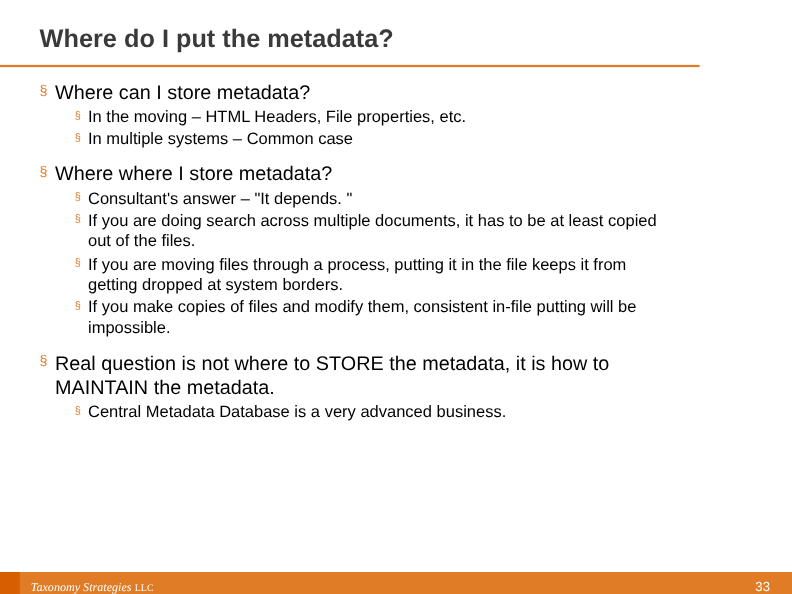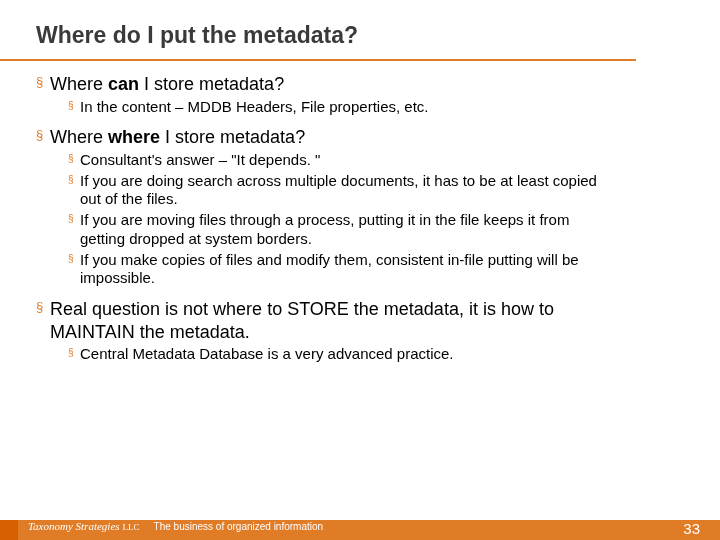--- a/index.html
+++ b/index.html
@@ -75,21 +75,21 @@
   color: #e07b26;
 }
 .footer {
   position: absolute;
   left: 0;
   bottom: 0;
   width: 720px;
   height: 20px;
   background: #e07b26;
   display: flex;
-  align-items: flex-start;
+  align-items: flex-end;
   justify-content: space-between;
   box-sizing: border-box;
   padding: 0 20px 0 0;
 }
 .footer-block {
   position: absolute;
   left: 0;
   bottom: 0;
   width: 18px;
   height: 20px;
@@ -111,66 +111,66 @@
   color: #fff;
   margin-left: 3px;
   font-family: Liberation Serif, serif;
 }
 .footer-tagline {
   font-size: 10px;
   color: #fff;
   margin-left: 14px;
 }
 .footer-num {
-  font-size: 15px;
+  font-size: 12px;
   color: #fff;
 }
-b { font-weight: bold; }
+b { font-weight: normal; }
 </style>
 </head>
 <body>
 
 <div class="slide">
 
   <div class="title">Where do I put the metadata?</div>
   <div class="rule"></div>
 
   <div class="content">
     <ul class="lvl1">
 
       <li>
         <span>Where </span><b>can</b><span> I store metadata?</span>
         <ul class="lvl2">
-          <li>In the content – MDDB Headers, File properties, etc.</li>
+          <li>In the moving – HTML Headers, File properties, etc.</li>
+          <li>In multiple systems – Common case</li>
         </ul>
       </li>
 
       <li>
         <span>Where </span><b>where</b><span> I store metadata?</span>
         <ul class="lvl2">
           <li>Consultant's answer – "It depends. "</li>
           <li>If you are doing search across multiple documents, it has to be at least copied out of the files.</li>
           <li>If you are moving files through a process, putting it in the file keeps it from getting dropped at system borders.</li>
           <li>If you make copies of files and modify them, consistent in-file putting will be impossible.</li>
         </ul>
       </li>
 
       <li>
         <span>Real question is not where to STORE the metadata, it is how to MAINTAIN the metadata.</span>
         <ul class="lvl2">
-          <li>Central Metadata Database is a very advanced practice.</li>
+          <li>Central Metadata Database is a very advanced business.</li>
         </ul>
       </li>
 
     </ul>
   </div>
 
   <div class="footer">
     <div class="footer-block"></div>
     <div class="footer-left">
       <span class="footer-company">Taxonomy Strategies</span>
       <span class="footer-llc">LLC</span>
-      <span class="footer-tagline">The business of organized information</span>
     </div>
     <div class="footer-num">33</div>
   </div>
 
 </div>
 
 </body></html>

